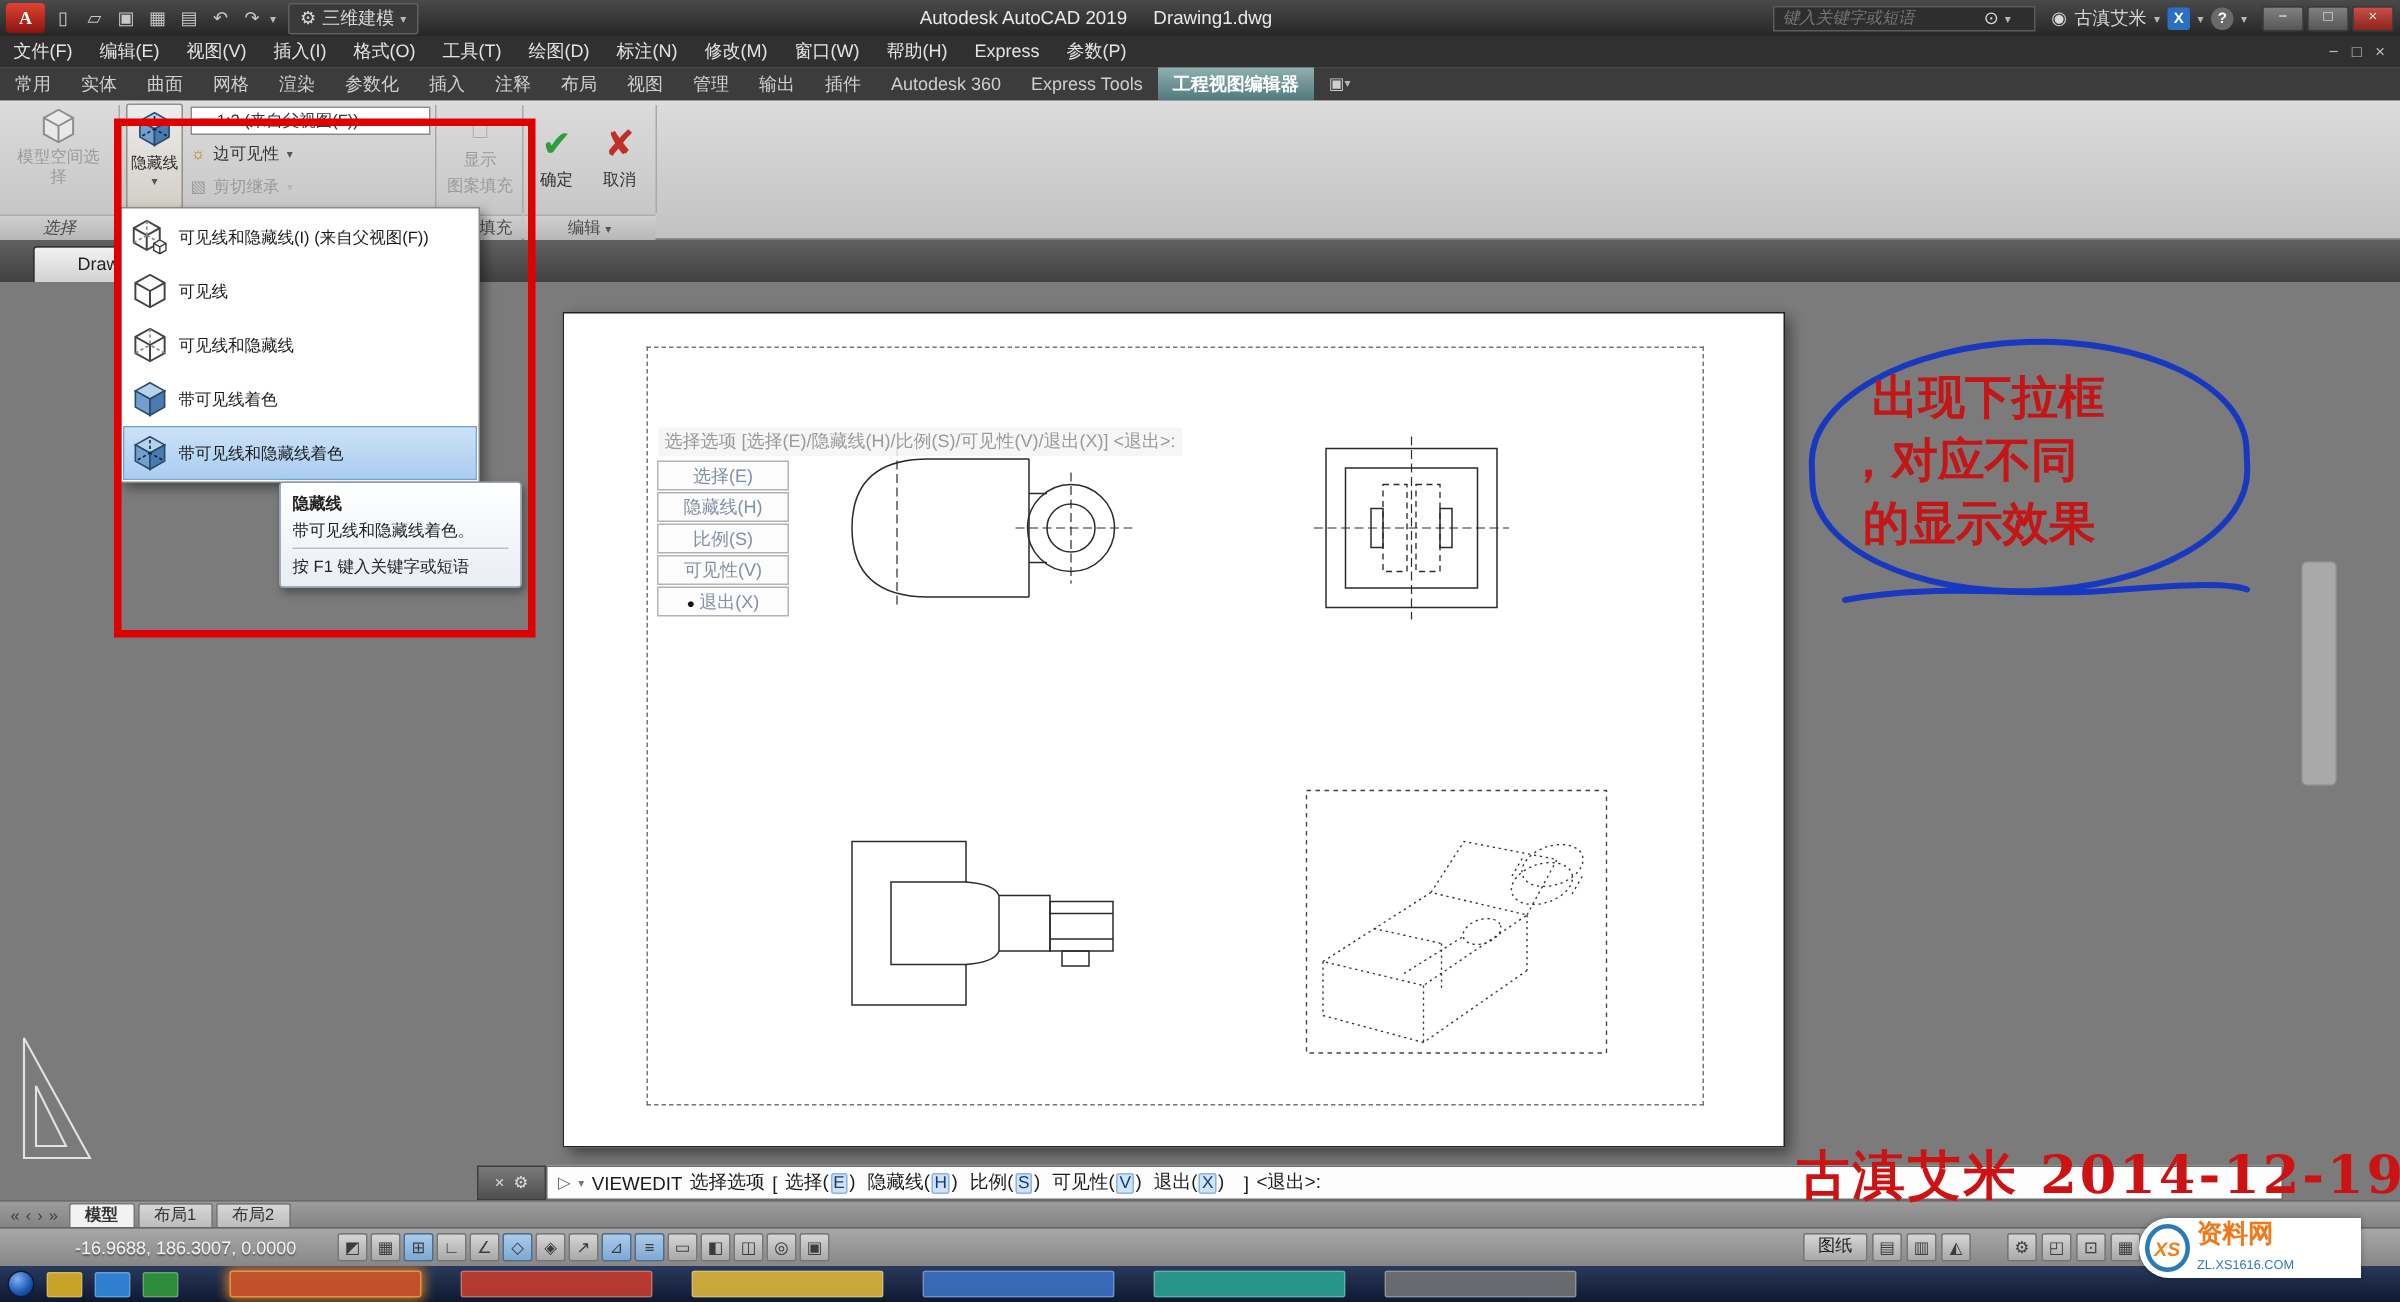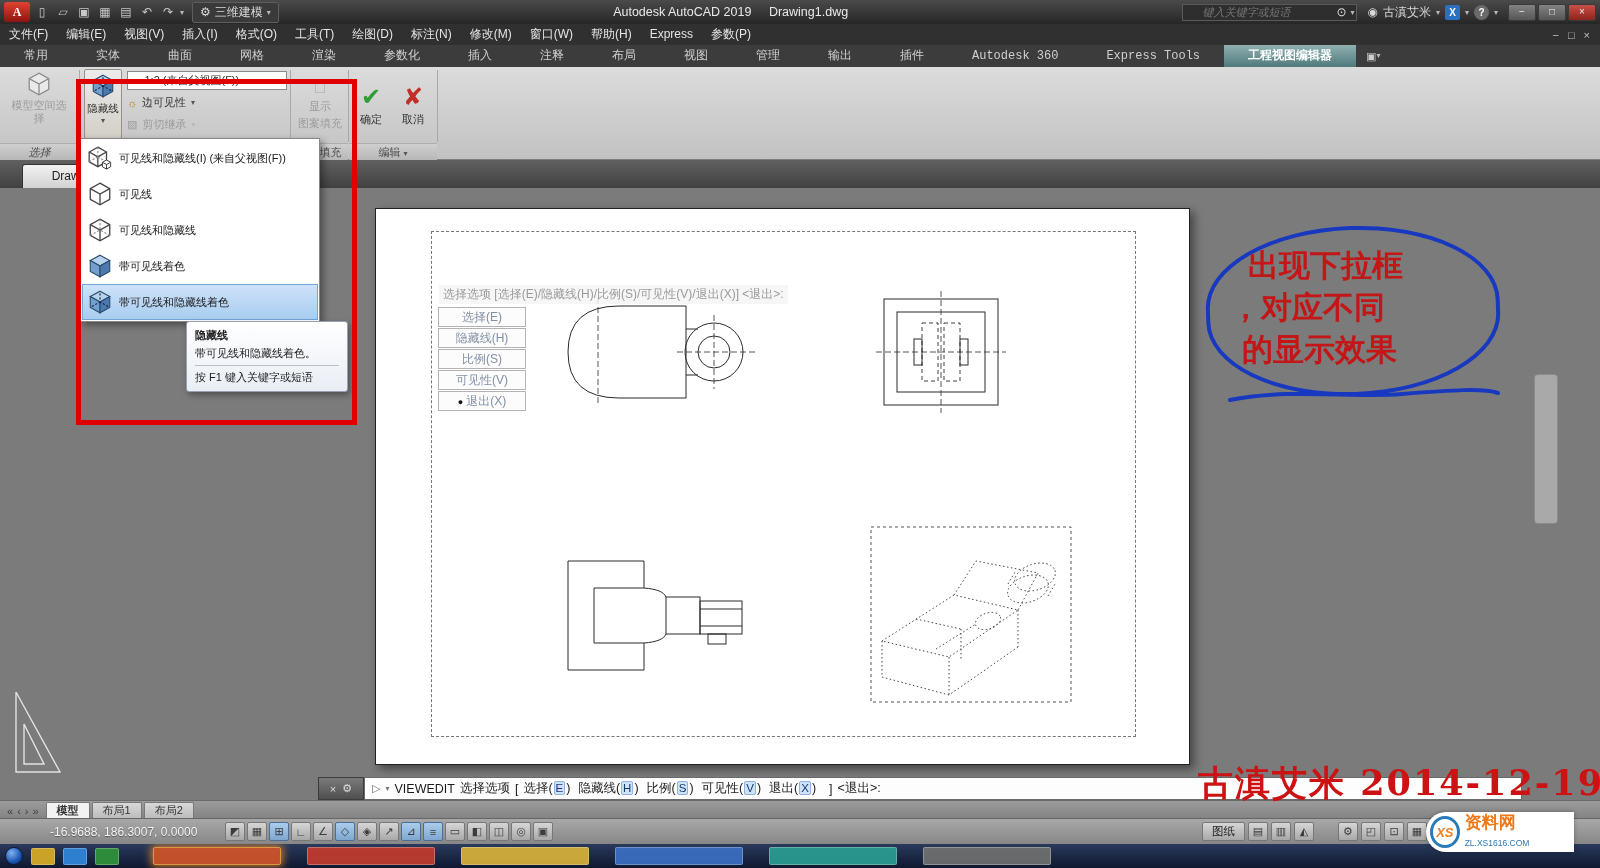--- a/index.html
+++ b/index.html
@@ -14,21 +14,21 @@
   .tb-logo { width:26px; height:20px; border-radius:3px; text-align:center; line-height:20px;
              background:linear-gradient(#e04330,#8c1410); color:#fff; font-weight:bold;
              font-family:"Liberation Serif", serif; }
   .qat-icon { width:20px; text-align:center; color:#c8c8c8; }
   .caret { font-size:8px; color:#b8b8b8; }
   .tb-workspace { display:flex; align-items:center; gap:4px; border:1px solid #5e5e5e;
                   background:#3a3a3a; padding:1px 7px; margin-left:6px; border-radius:2px; }
   .tb-title { flex:1; text-align:center; color:#e9e9e9; font-size:12.5px; white-space:nowrap; }
   .tb-title .doc { margin-left:14px; }
   .tb-search { display:flex; align-items:center; gap:4px; background:#2e2e2e; border:1px solid #5a5a5a;
-               height:17px; padding:0 19px; width:175px; }
+               height:17px; padding:0 5px; width:175px; }
   .tb-search input { background:transparent; border:none; outline:none; color:#9aa0a8;
                      font-style:italic; font-size:11px; width:130px; font-family:inherit; }
   .tb-user { display:flex; align-items:center; gap:5px; margin-left:8px; white-space:nowrap; }
   .xchg { background:#2a6fc0; color:#fff; width:15px; height:15px; text-align:center; line-height:15px;
           font-size:10px; font-weight:bold; border-radius:2px; }
   .helpq { width:15px; height:15px; border-radius:50%; background:#6a6a6a; color:#fff; text-align:center;
            line-height:15px; font-size:10px; font-weight:bold; }
   .tb-winbtns { display:flex; gap:2px; margin-left:8px; }
   .winbtn { width:28px; height:17px; background:linear-gradient(#828282,#565656); border:1px solid #3a3a3a;
             border-radius:2px; color:#eee; font-size:10px; line-height:14px; text-align:center; }
@@ -38,21 +38,21 @@
   .menubar { position:absolute; left:0; top:24px; width:1600px; height:21px; z-index:10;
              background:#303030; display:flex; align-items:center; color:#e4e4e4; font-size:12px; }
   .menu-items { display:flex; }
   .menu-item { padding:0 9px; line-height:21px; }
   .mdi { margin-left:auto; display:flex; gap:9px; padding-right:10px; color:#c0c0c0; font-size:11px; }
 
   
   .ribbontabs { position:absolute; left:0; top:45px; width:1600px; height:22px; z-index:10;
                 background:#3c3c3c; display:flex; align-items:flex-end; color:#d0d0d0; font-size:12px; }
   .rt-items { display:flex; }
-  .ribbon-tab { padding:0 24px; line-height:22px; white-space:nowrap;font-family:Liberation Mono, monospace; }
+  .ribbon-tab { padding:0 10px; line-height:22px; white-space:nowrap; }
   .ribbon-tab.active { background:linear-gradient(#8fb0b0,#50797c); color:#fff; font-weight:bold; }
   .panel-toggle { margin-left:10px; color:#cfcfcf; font-size:11px; line-height:22px; }
 
   
   .ribbonbody { position:absolute; left:0; top:67px; width:1600px; height:93px; z-index:10;
                 background:linear-gradient(#dcdcdc,#c2c2c2); border-bottom:1px solid #7e7e7e;
                 font-size:11px; color:#333; }
   .rb-sep { position:absolute; top:3px; height:72px; width:1px; background:#a9a9a9; }
   .panel-label { position:absolute; top:76px; height:17px; line-height:16px; text-align:center;
                  color:#4a4a4a; background:linear-gradient(#cfcfcf,#b7b7b7); border-top:1px solid #aeaeae; }

